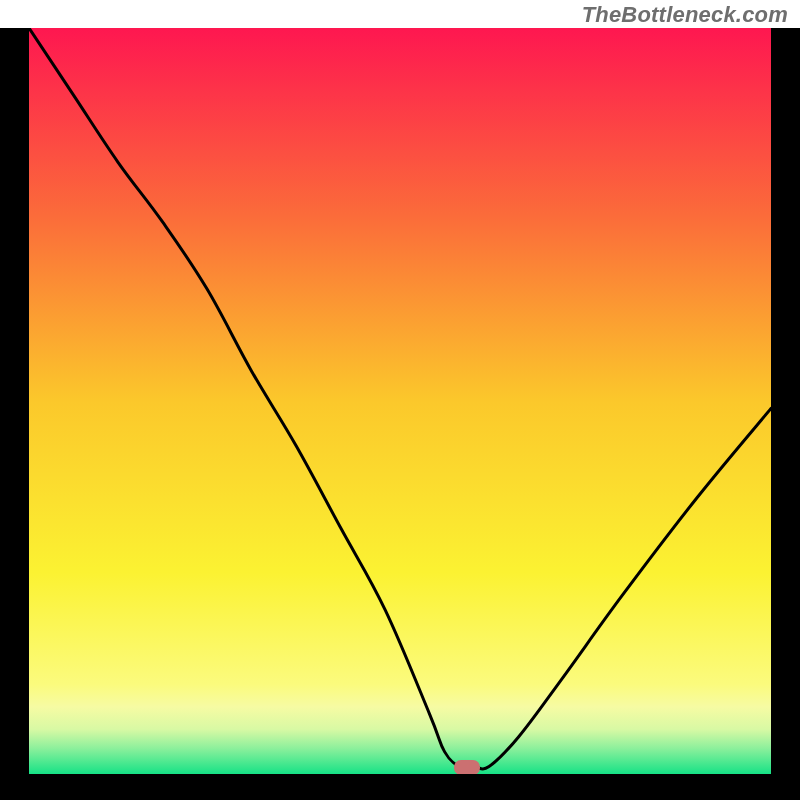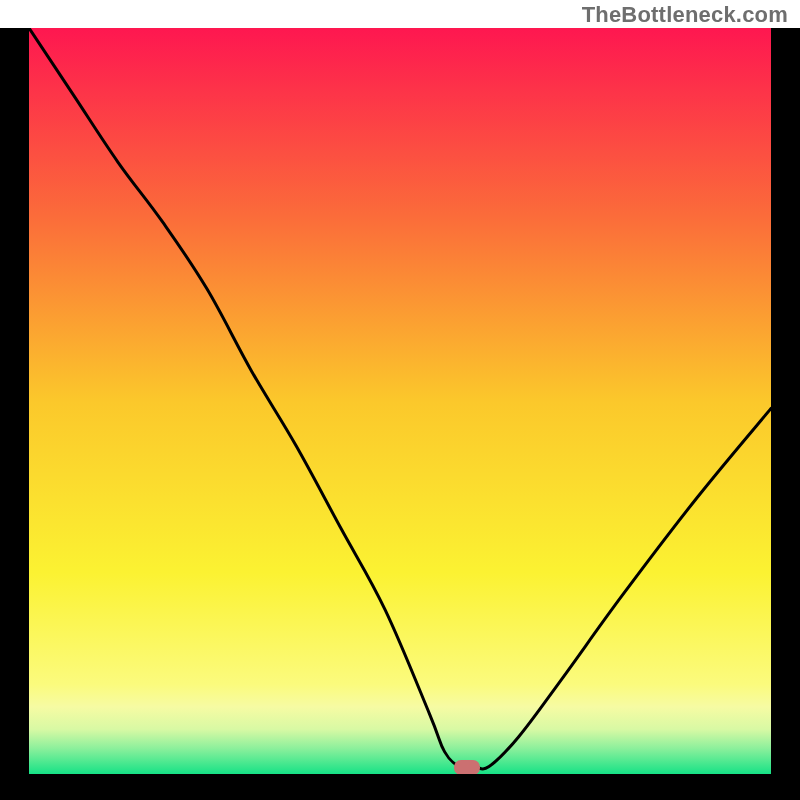--- a/index.html
+++ b/index.html
@@ -8,20 +8,21 @@
     background: #fff;
     width: 800px;
     height: 800px;
     overflow: hidden;
     font-family: Arial, Helvetica, sans-serif;
   }
   .wrap {
     position: relative;
     width: 800px;
     height: 800px;
+    font-style: italic;
   }
   .attribution {
     position: absolute;
     top: 2px;
     right: 12px;
     font-size: 22px;
     font-weight: 600;
     color: #6e6e6e;
     letter-spacing: 0.2px;
     user-select: none;

